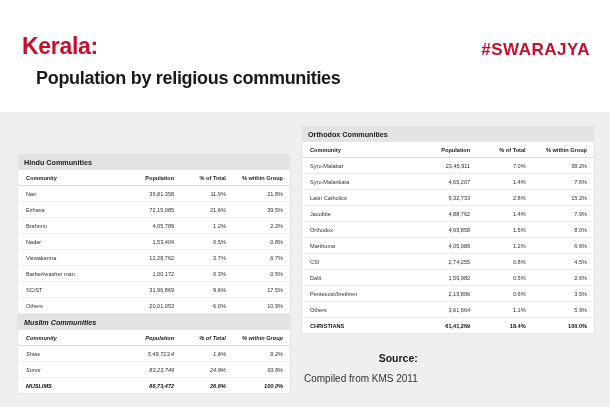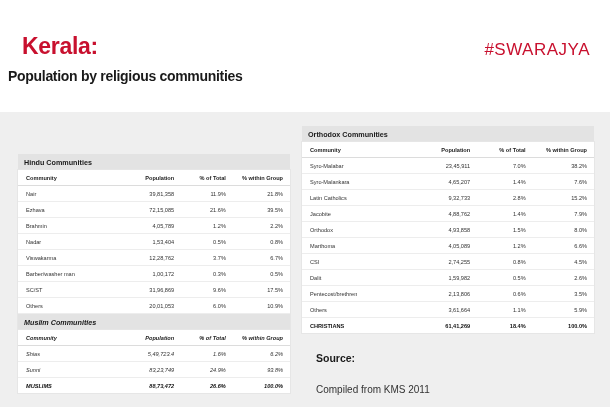--- a/index.html
+++ b/index.html
@@ -26,31 +26,31 @@
   .title-main {
     position: absolute;
     left: 22px; top: 33px;
     font-size: 23px;
     font-weight: bold;
     color: #c8102e;
     letter-spacing: -0.3px;
   }
   .title-sub {
     position: absolute;
-    left: 8px; top: 68px;
-    font-size: 14px;
+    left: 36px; top: 68px;
+    font-size: 18px;
     font-weight: bold;
     color: #1a1a1a;
     letter-spacing: -0.3px;
   }
   .brand {
     position: absolute;
     right: 20px; top: 40px;
     font-size: 17px;
-    font-weight: normal;
+    font-weight: bold;
     color: #c8102e;
     letter-spacing: 0.5px;
   }
   
   .panel-label {
     font-size: 7.2px;
     font-weight: bold;
     color: #1a1a1a;
     background: #e3e3e3;
     padding: 4px 6px 3px 6px;
@@ -95,31 +95,31 @@
     border-bottom: none;
     border-top: 1px solid #d2d2d2;
   }
   
   #hindu-panel  { position: absolute; left: 18px;  top: 126px; width: 272px; margin-top: 28px; }
   #muslim-panel { position: absolute; left: 18px;  top: 314px; width: 272px; font-style: italic; }
   #christian-panel { position: absolute; left: 302px; top: 126px; width: 292px; }
   
   .source {
     position: absolute;
-    left: 316px; top: 352px;
+    left: 304px; top: 352px; text-align: right;
   }
   .source-title {
     font-size: 10.5px;
     font-weight: bold;
     color: #1a1a1a;
   }
   .source-text {
     font-size: 10px;
     color: #333;
-    margin-top: 20px;
+    margin-top: 9px;
   }
 </style>
 </head>
 <body>
 
 <div class="page">
 
   <div class="header">
     <div class="title-main">Kerala:</div>
     <div class="title-sub">Population by religious communities</div>

